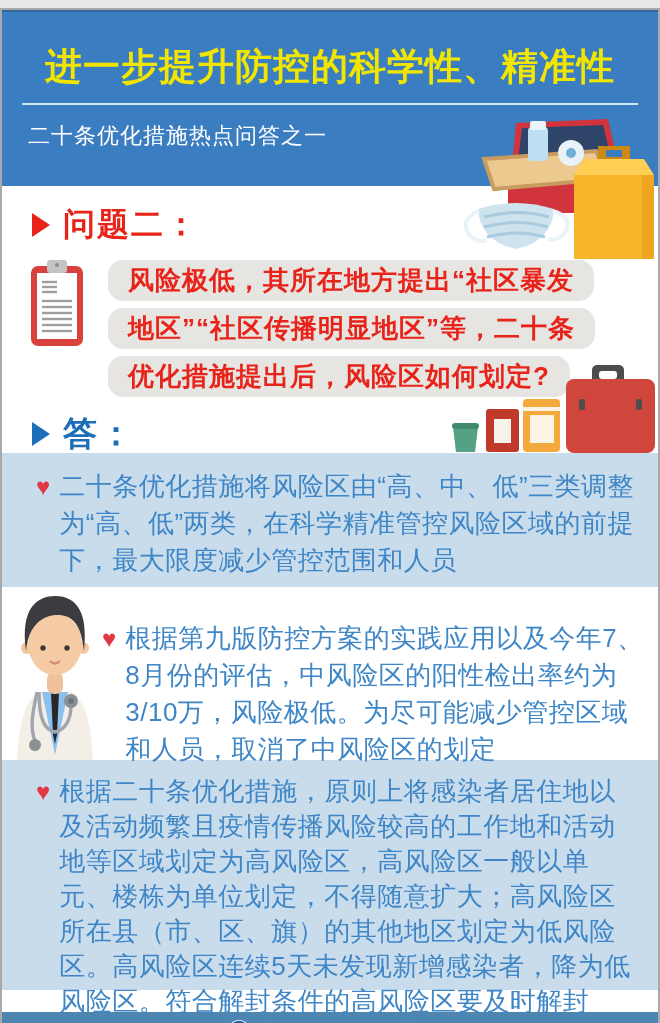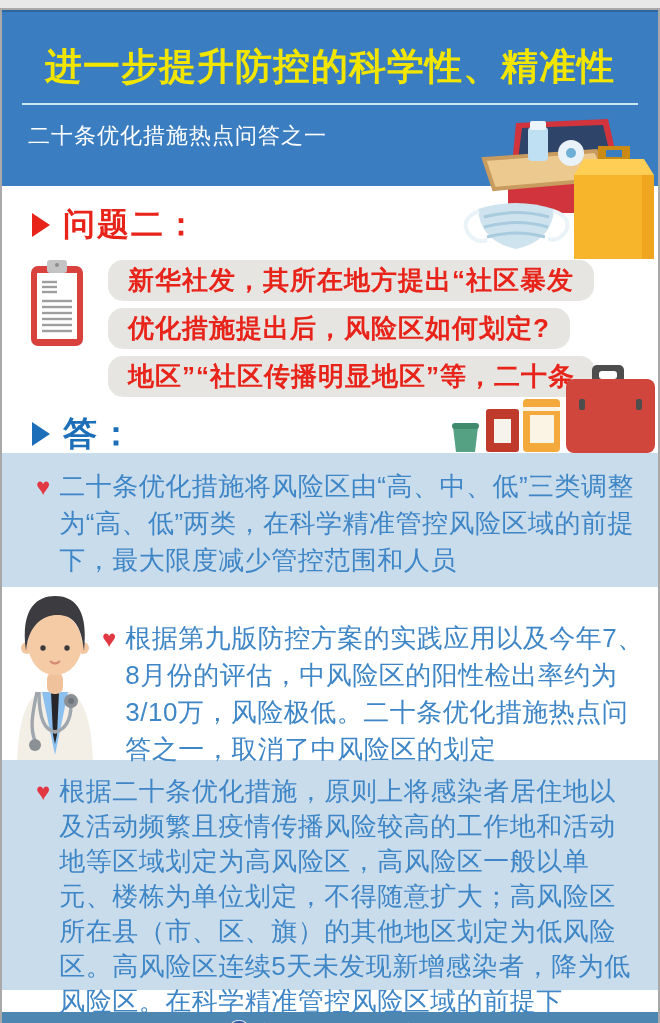--- a/index.html
+++ b/index.html
@@ -138,23 +138,23 @@
             <line x1="12" y1="32" x2="27" y2="32"></line>
           <line x1="12" y1="41" x2="42" y2="41"></line>
             <line x1="12" y1="47" x2="42" y2="47"></line>
           <line x1="12" y1="53" x2="42" y2="53"></line>
             <line x1="12" y1="59" x2="42" y2="59"></line>
           <line x1="12" y1="65" x2="42" y2="65"></line>
             <line x1="12" y1="71" x2="42" y2="71"></line>
         </g>
       </svg>
       <div class="bubbles">
-        <div class="bubble">新华社发，其所在地方提出“社区暴发</div>
+        <div class="bubble">风险极低，其所在地方提出“社区暴发</div>
+        <div class="bubble">地区”“社区传播明显地区”等，二十条</div>
         <div class="bubble">优化措施提出后，风险区如何划定?</div>
-        <div class="bubble">地区”“社区传播明显地区”等，二十条</div>
       </div>
     </div>
     <div class="a-head">
       <span class="tri tri-blue"></span>
       <span class="a-label">答：</span>
     </div>
 
     <svg class="meds-illo" viewBox="0 0 210 96">
       <path d="M7 70 L32 70 L29 95 L10 95 Z" fill="#54A183"></path>
       <rect x="6" y="66" width="27" height="6" rx="3" fill="#3F8A6E"></rect>
@@ -192,28 +192,28 @@
       <circle cx="59" cy="61" r="2.7" fill="#3A3A3A"></circle>
       <path d="M42 74 Q47 79 52 74" stroke="#D78A74" stroke-width="2.2" fill="none"></path>
       <path d="M31 105 C31 133 37 143 47 145 C57 143 63 133 63 118" fill="none" stroke="#9FA6AD" stroke-width="3.4"></path>
       <path d="M29 105 C24 128 22 141 27 154" fill="none" stroke="#9FA6AD" stroke-width="3.4"></path>
       <circle cx="27" cy="158" r="6" fill="#8A9096"></circle>
       <circle cx="63" cy="114" r="7" fill="#8A9096"></circle>
       <circle cx="63" cy="114" r="3" fill="#6E7478"></circle>
     </svg>
     <div class="bullet">
       <span class="heart">♥</span>
-      <p>根据第九版防控方案的实践应用以及今年7、8月份的评估，中风险区的阳性检出率约为3/10万，风险极低。二十条优化措施热点问答之一，取消了中风险区的划定</p>
+      <p>根据第九版防控方案的实践应用以及今年7、8月份的评估，中风险区的阳性检出率约为3/10万，风险极低。为尽可能减少管控区域和人员，取消了中风险区的划定</p>
     </div>
   </section>
 
   <section class="panel-blue p3">
     <div class="bullet">
       <span class="heart">♥</span>
-      <p>根据二十条优化措施，原则上将感染者居住地以及活动频繁且疫情传播风险较高的工作地和活动地等区域划定为高风险区，高风险区一般以单元、楼栋为单位划定，不得随意扩大；高风险区所在县（市、区、旗）的其他地区划定为低风险区。高风险区连续5天未发现新增感染者，降为低风险区。在科学精准管控风险区域的前提下</p>
+      <p>根据二十条优化措施，原则上将感染者居住地以及活动频繁且疫情传播风险较高的工作地和活动地等区域划定为高风险区，高风险区一般以单元、楼栋为单位划定，不得随意扩大；高风险区所在县（市、区、旗）的其他地区划定为低风险区。高风险区连续5天未发现新增感染者，降为低风险区。符合解封条件的高风险区要及时解封</p>
     </div>
   </section>
 
   <div class="gap"></div>
 
   <footer class="footer">
     <svg class="logo" viewBox="0 0 24 24">
       <circle cx="12" cy="12" r="11" fill="#F4F8FB"></circle>
       <circle cx="12" cy="12" r="9" fill="none" stroke="#2A5CA8" stroke-width="2.4"></circle>
       <path d="M12 5.5 C9.3 9.5 9.3 14 12 18 C14.7 14 14.7 9.5 12 5.5 Z" fill="#C8372E"></path>

